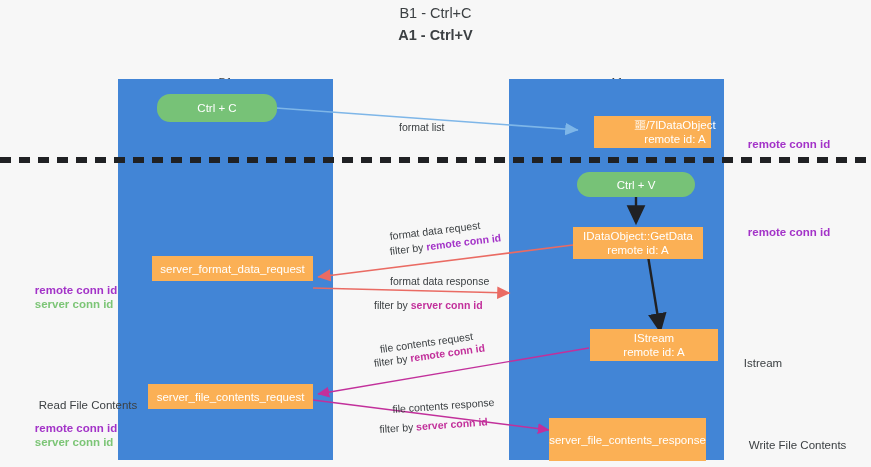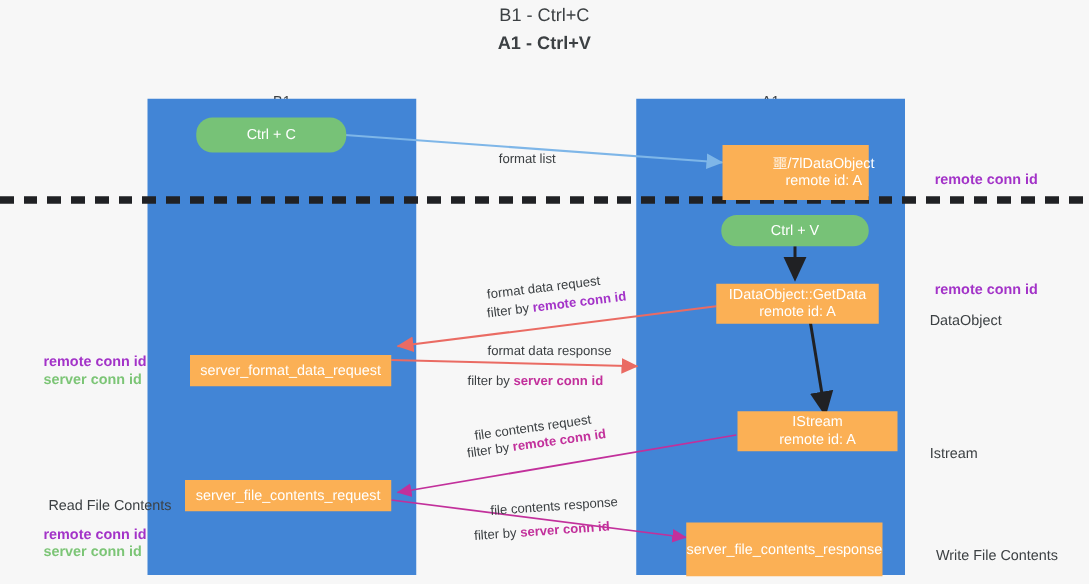--- a/index.html
+++ b/index.html
@@ -114,35 +114,35 @@
 
     <path d="M313,400 L549,430" stroke="#c2309b" stroke-width="1.4" fill="none" marker-end="url(#ah-magenta)"></path>
   </svg>
 
   <div class="divider"></div>
 
   <div class="node green" style="left:157px;top:94px;width:120px;height:28px;">
     <span>Ctrl + C</span>
   </div>
 
-  <div class="node orange" style="left:578px;top:116px;width:117px;height:44px;padding-left:45px;">
+  <div class="node orange" style="left:594px;top:116px;width:117px;height:32px;padding-left:45px;">
     <span>噩/7lDataObject</span>
     <span>remote id: A</span>
   </div>
 
   <div class="node green" style="left:577px;top:172px;width:118px;height:25px;">
     <span>Ctrl + V</span>
   </div>
 
   <div class="node orange" style="left:573px;top:227px;width:130px;height:32px;">
     <span>IDataObject::GetData</span>
     <span>remote id: A</span>
   </div>
 
-  <div class="node orange" style="left:152px;top:284px;width:161px;height:25px;text-align:right;">
+  <div class="node orange" style="left:152px;top:256px;width:161px;height:25px;text-align:right;">
     <span>server_format_data_request</span>
   </div>
 
 
   <div class="node orange" style="left:590px;top:329px;width:128px;height:32px;">
     <span>IStream</span>
     <span>remote id: A</span>
   </div>
 
   <div class="node orange" style="left:148px;top:384px;width:165px;height:25px;">
@@ -184,23 +184,20 @@
   <div class="elabel rot" style="left:379px;top:423px;transform:rotate(-4deg);">
     <span>filter by </span><span class="hl-magenta">server conn id</span>
   </div>
 
   <div class="annot purple" style="left:735px;top:123px;">
     <span>remote conn id</span>
   </div>
   <div class="annot purple" style="left:735px;top:211px;">
     <span>remote conn id</span>
   </div>
-  <div class="annot gray" style="left:731px;top:236px;">
-    <span>DataObject</span>
-  </div>
   <div class="annot gray" style="left:731px;top:342px;">
     <span>Istream</span>
   </div>
   <div class="annot gray" style="left:736px;top:424px;">
     <span>Write File Contents</span>
   </div>
 
   <div class="annot purple" style="left:22px;top:269px;">
     <span>remote conn id</span>
   </div>

